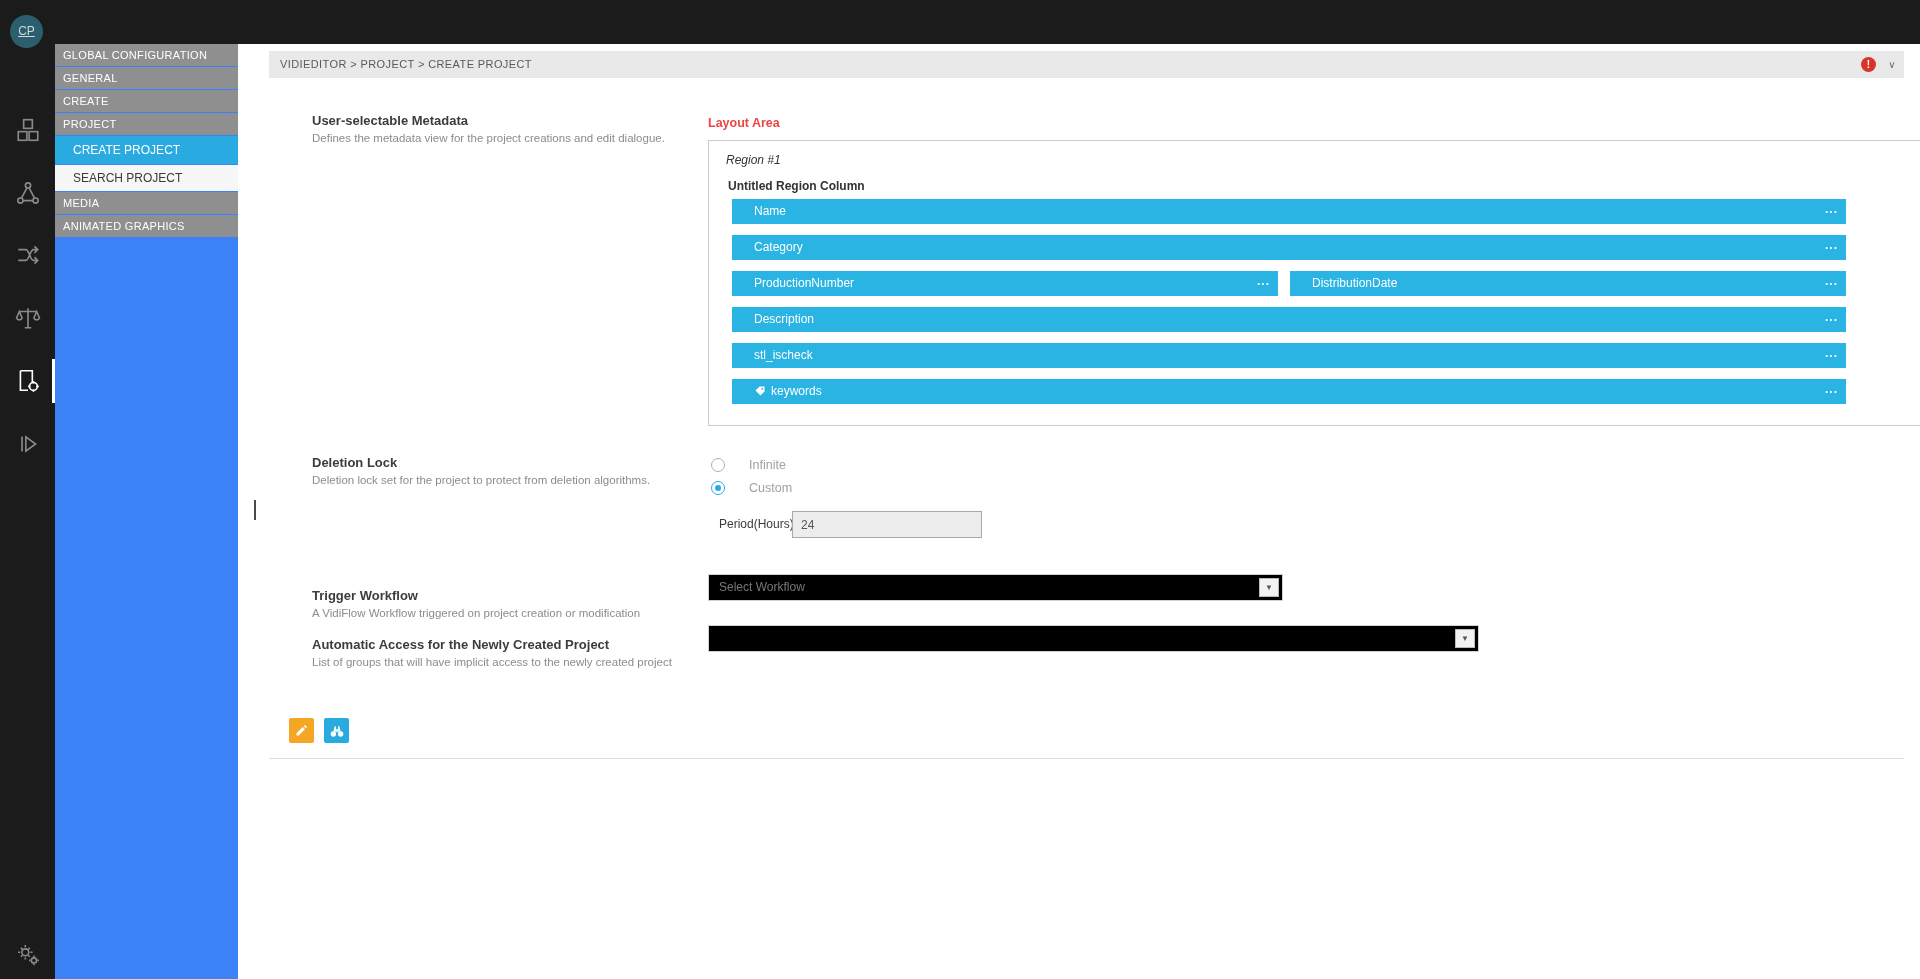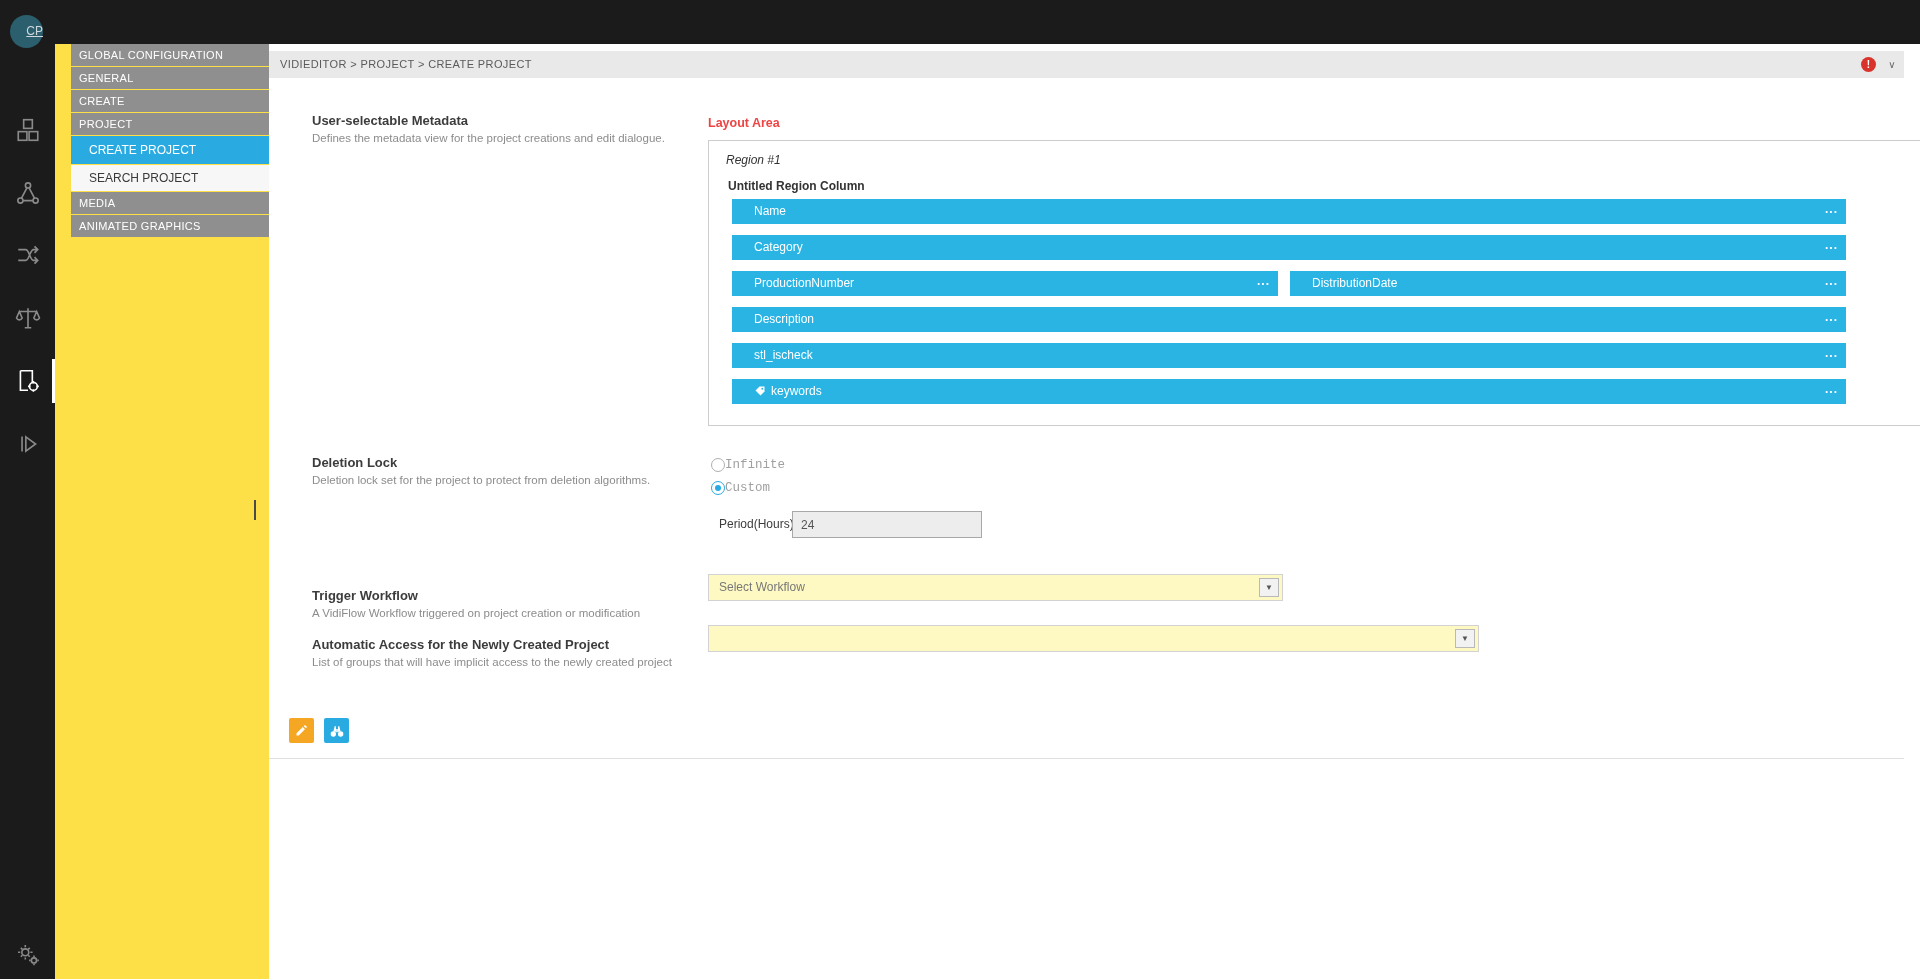--- a/index.html
+++ b/index.html
@@ -2,38 +2,38 @@
 <html><head>
 <meta charset="utf-8">
 <style>
   * { margin:0; padding:0; box-sizing:border-box; }
   body { font-family:"Liberation Sans", sans-serif; background:#ffffff; }
   .app { position:relative; width:1920px; height:979px; background:#ffffff; overflow:hidden; }
 
   
   .topbar { position:absolute; left:0; top:0; width:1920px; height:44px; background:#1b1b1b; z-index:4; }
   .logo { position:absolute; left:10px; top:15px; width:33px; height:33px; border-radius:50%;
-          background:#2b5f6d; color:#cfd8dc; font-size:12px; text-align:right; line-height:33px; z-index:6;text-decoration:underline; }
+          background:#2b5f6d; color:#cfd8dc; font-size:12px; text-align:center; line-height:33px; z-index:6;text-decoration:underline; }
   .tabs { position:absolute; left:58px; top:8px; display:flex; gap:6px; align-items:flex-start; height:36px; }
   .tab { width:148px; height:30px; background:#b8b8b8; border:1px solid #a3a3a3; color:#5f5f5f;
          font-size:12px; line-height:28px; padding-left:14px; letter-spacing:0.4px; cursor:default; }
   .tab.active { height:36px; background:#ffffff; border:none; color:#333; position:relative; line-height:34px; width:133px; }
   .tab.active svg { position:absolute; right:12px; top:9px; transform:rotate(38deg); }
   .userbox { position:absolute; right:14px; top:0; height:44px; line-height:44px; color:#ffffff; font-size:12.5px; }
   .userbox .sep { display:inline-block; width:10px; }
 
   
   .rail { position:absolute; left:0; top:44px; width:55px; height:935px; background:#1b1b1b; z-index:3; }
   .rail-item { position:absolute; left:0; width:55px; height:48px; display:flex; align-items:center; justify-content:center; }
   .rail-item svg { width:26px; height:26px; stroke:#8a8a8a; fill:none; stroke-width:1.5; }
   .rail-item.active::after { content:""; position:absolute; right:0; top:2px; bottom:2px; width:3px; background:#ffffff; }
   .rail-item.active svg { stroke:#ffffff; }
 
   
-  .sidebar { position:absolute; left:55px; top:44px; width:214px; height:935px; background:#fde047; z-index:2;padding-left:16px; }
+  .sidebar { position:absolute; left:55px; top:44px; width:183px; height:935px; background:#3b82f6; z-index:2; }
   .side-group { height:22px; line-height:22px; background:#8f8f8f; color:#ffffff; font-size:11px;
                 padding-left:8px; margin-bottom:1px; letter-spacing:0.3px; cursor:pointer; }
   .side-sub { height:28px; line-height:28px; padding-left:18px; font-size:12px; margin-bottom:1px; cursor:pointer; }
   .side-sub.active { background:#29abe2; color:#ffffff; }
   .side-sub.plain { background:#f7f7f7; color:#3a3a3a; height:26px; line-height:26px; }
   .resize-handle { position:absolute; left:254px; top:500px; width:2px; height:20px; background:#4a4a4a; z-index:5; cursor:col-resize; }
 
   
   .content { position:absolute; left:253px; top:44px; width:1667px; height:935px; background:#ffffff; }
   .breadcrumb { position:absolute; left:16px; top:7px; width:1635px; height:27px; background:#e9e9e9;
@@ -47,32 +47,32 @@
 
   .layout-label { position:absolute; left:455px; top:72px; font-size:12.5px; font-weight:600; color:#ef4444; }
   .layout-box { position:absolute; left:455px; top:96px; width:1297px; height:286px; border:1px solid #cccccc; background:#ffffff; }
   .region-title { position:absolute; left:17px; top:12px; font-size:12px; font-style:italic; color:#333; }
   .column-title { position:absolute; left:19px; top:38px; font-size:12px; font-weight:600; color:#333; }
   .mbar { position:absolute; height:25px; background:#29b4e4; color:#ffffff; font-size:12px; line-height:25px;
           padding-left:22px; cursor:grab; }
   .mbar .menu { position:absolute; right:8px; top:-2px; font-weight:bold; letter-spacing:1px; cursor:pointer; }
   .mbar .tag { display:inline-block; vertical-align:-2px; margin-right:5px; }
 
-  .radio-row { position:absolute; display:flex; align-items:center; gap:0;font-family:Liberation Mono, monospace; }
+  .radio-row { position:absolute; display:flex; align-items:center; gap:24px; }
   .radio { width:14px; height:14px; border:1px solid #b0b0b0; border-radius:50%; background:#fff; cursor:pointer; }
   .radio.selected { border-color:#29abe2; position:relative; }
   .radio.selected::after { content:""; position:absolute; left:3px; top:3px; width:6px; height:6px; background:#29abe2; border-radius:50%; }
   .radio-label { font-size:12.5px; color:#a0a0a0; }
 
   .period-label { position:absolute; left:466px; top:473px; font-size:12px; color:#3c3c3c; }
   .period-input { position:absolute; left:539px; top:467px; width:190px; height:27px; background:#ededed;
                   border:1px solid #a8a8a8; font-size:12px; color:#555; padding-left:8px;
                   font-family:"Liberation Sans", sans-serif; }
 
-  .dropdown { position:absolute; height:27px; background:#fef9c3; border:1px solid #d2d2d2; }
+  .dropdown { position:absolute; height:27px; background:#000000; border:1px solid #d2d2d2; }
   .dropdown .value { display:block; line-height:25px; padding-left:10px; color:#777; font-size:12px; }
   .dropdown .arrow-box { position:absolute; right:3px; top:3px; width:20px; height:19px; background:#f2f2f2;
                          border:1px solid #b9b9b9; text-align:center; line-height:18px; font-size:8px; color:#555; cursor:pointer; }
 
   .action-btn { position:absolute; width:25px; height:25px; border:none; border-radius:2px; cursor:pointer;
                 display:flex; align-items:center; justify-content:center; }
   .action-btn.orange { left:36px; top:674px; background:#f5a623; }
   .action-btn.blue   { left:71px; top:674px; background:#29abe2; }
 
   .panel-bottom { position:absolute; left:16px; top:714px; width:1635px; border-top:1px solid #e0e0e0; }

